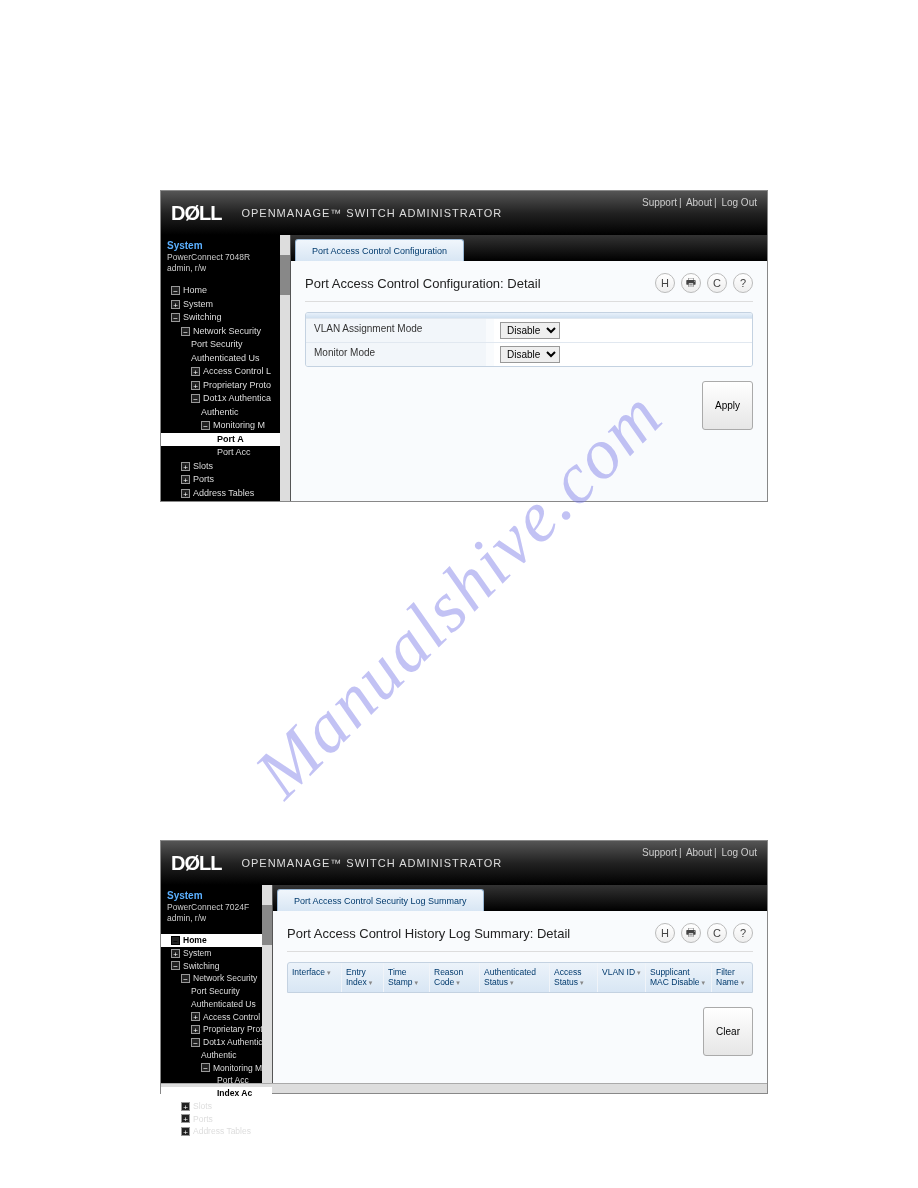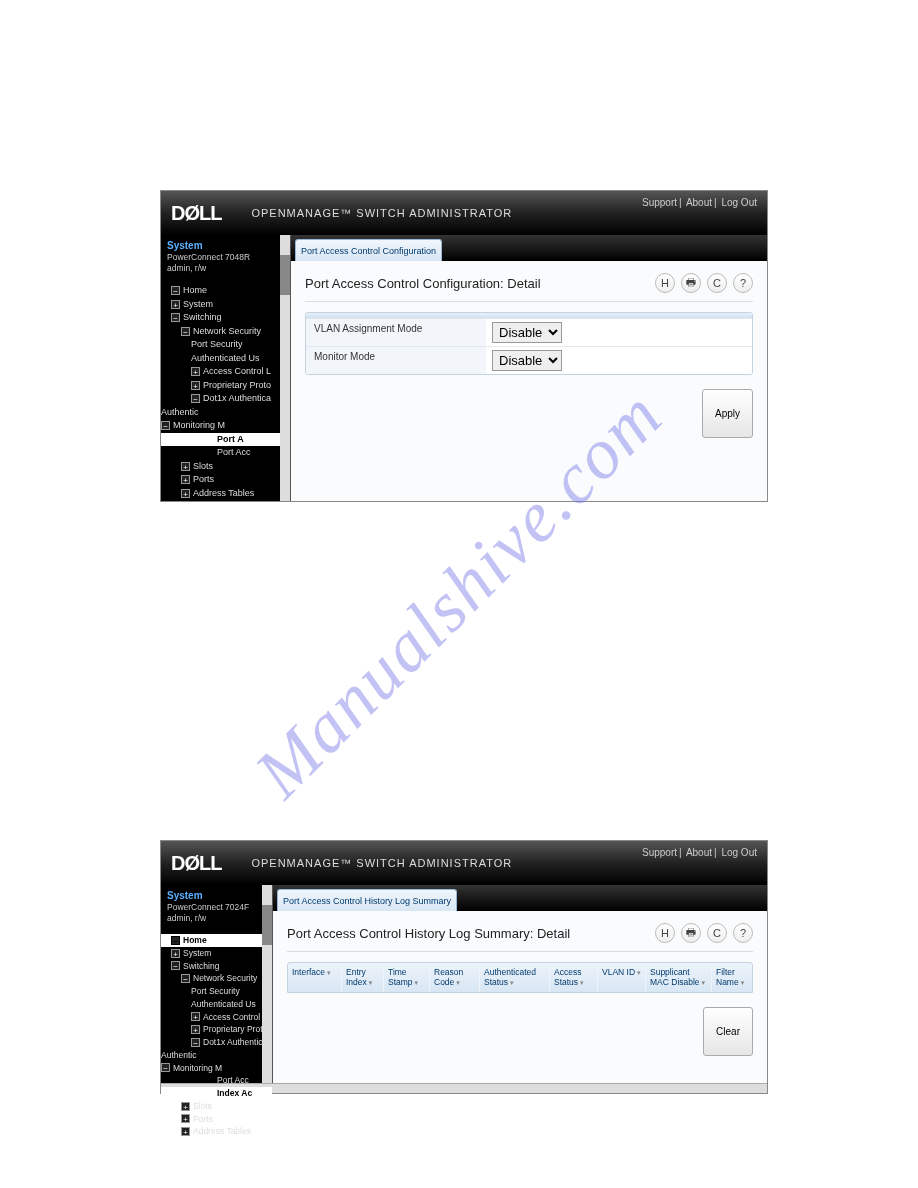--- a/index.html
+++ b/index.html
@@ -42,21 +42,21 @@
       align-items: center;
       padding: 0 10px;
       color: #fff;
       position: relative;
     }
     .dell-logo {
       font-family: Arial, sans-serif;
       font-weight: bold;
       font-size: 20px;
       letter-spacing: -1px;
-      margin-right: 30px;
+      margin-right: 20px;
       text-align: center;
     }
     .app-title {
       font-size: 11px;
       letter-spacing: 1px;
       color: #ddd;
     }
     .top-links {
       position: absolute;
       right: 10px;
@@ -108,21 +108,21 @@
       line-height: 9px;
       text-align: center;
       margin-right: 3px;
       color: #fff;
     }
     .tree-row.sel { background: #fff; color: #000; font-weight: bold; }
     .tree-row.sel .ico { border-color: #000; color: #000; }
     .ind1 { padding-left: 10px; }
     .ind2 { padding-left: 20px; }
     .ind3 { padding-left: 30px; }
-    .ind4 { }
+    .ind4 { padding-left: 40px; }
     .ind6 { padding-left: 56px; align-items: center; }
     .scroll-v {
       position: absolute;
       right: 0; top: 0; bottom: 0;
       width: 10px;
       background: #ddd;
     }
     .scroll-thumb {
       background: #888;
       width: 100%;
@@ -141,21 +141,21 @@
       background: linear-gradient(to bottom, #333 0%, #000 100%);
       display: flex;
       align-items: flex-end;
     }
     .tab {
       background: linear-gradient(to bottom, #f0f6fc, #d8e6f4);
       color: #003a6d;
       font-size: 9px;
       height: 22px;
       line-height: 22px;
-      padding: 0 5px;
+      padding: 0 16px;
       border-radius: 3px 3px 0 0;
       margin-left: 4px;
       border: 1px solid #99b7d4;
       border-bottom: none;
     }
 
     .content-body {
       flex: 1;
       background: #f9fbfd;
       padding: 12px 14px;
@@ -191,27 +191,28 @@
     .form-table {
       width: 100%;
       border: 1px solid #c4d2e1;
       border-radius: 3px;
       overflow: hidden;
     }
     .form-row {
       display: flex;
       font-size: 10px;
       border-bottom: 1px solid #e1e8f0;
+      gap: 8px;
     }
     .form-row:last-child { border-bottom: none; }
     .form-row.hdr { background: linear-gradient(to bottom, #e8f1fa, #d0e0f0); height: 6px; }
     .form-cell-label { flex: 0 0 180px; padding: 4px 8px; background: #f2f6fa; color: #333; }
     .form-cell-input { flex: 1; padding: 3px 6px; background: #fff; }
     .form-cell-input select {
-      font-size: 13px;
+      font-size: 10px;
       padding: 1px 2px;
       border: 1px solid #999;
     }
     .apply-btn, .clear-btn {
       margin-top: 14px;
       float: right;
       font-size: 10px;
       padding: 18px 12px;
       background: linear-gradient(to bottom, #fff, #e6e6e6);
       border: 1px solid #aaa;
@@ -455,21 +456,21 @@
             <span class="ico">+</span>
             <span>Address Tables</span>
           </div>
       </div>
       <div class="scroll-v">
           <div class="scroll-thumb"></div>
         </div>
     </div>
     <div class="content">
       <div class="tab-bar">
-        <div class="tab">Port Access Control History Log Summary</div>
+        <div class="tab">Port Access Control Security Log Summary</div>
       </div>
       <div class="content-body">
         <div class="page-head">
           <div class="page-title">Port Access Control History Log Summary: Detail</div>
           <div class="action-icons">
             <div class="aicon">H</div>
             <div class="aicon">🖶</div>
             <div class="aicon">C</div>
             <div class="aicon">?</div>
           </div>

